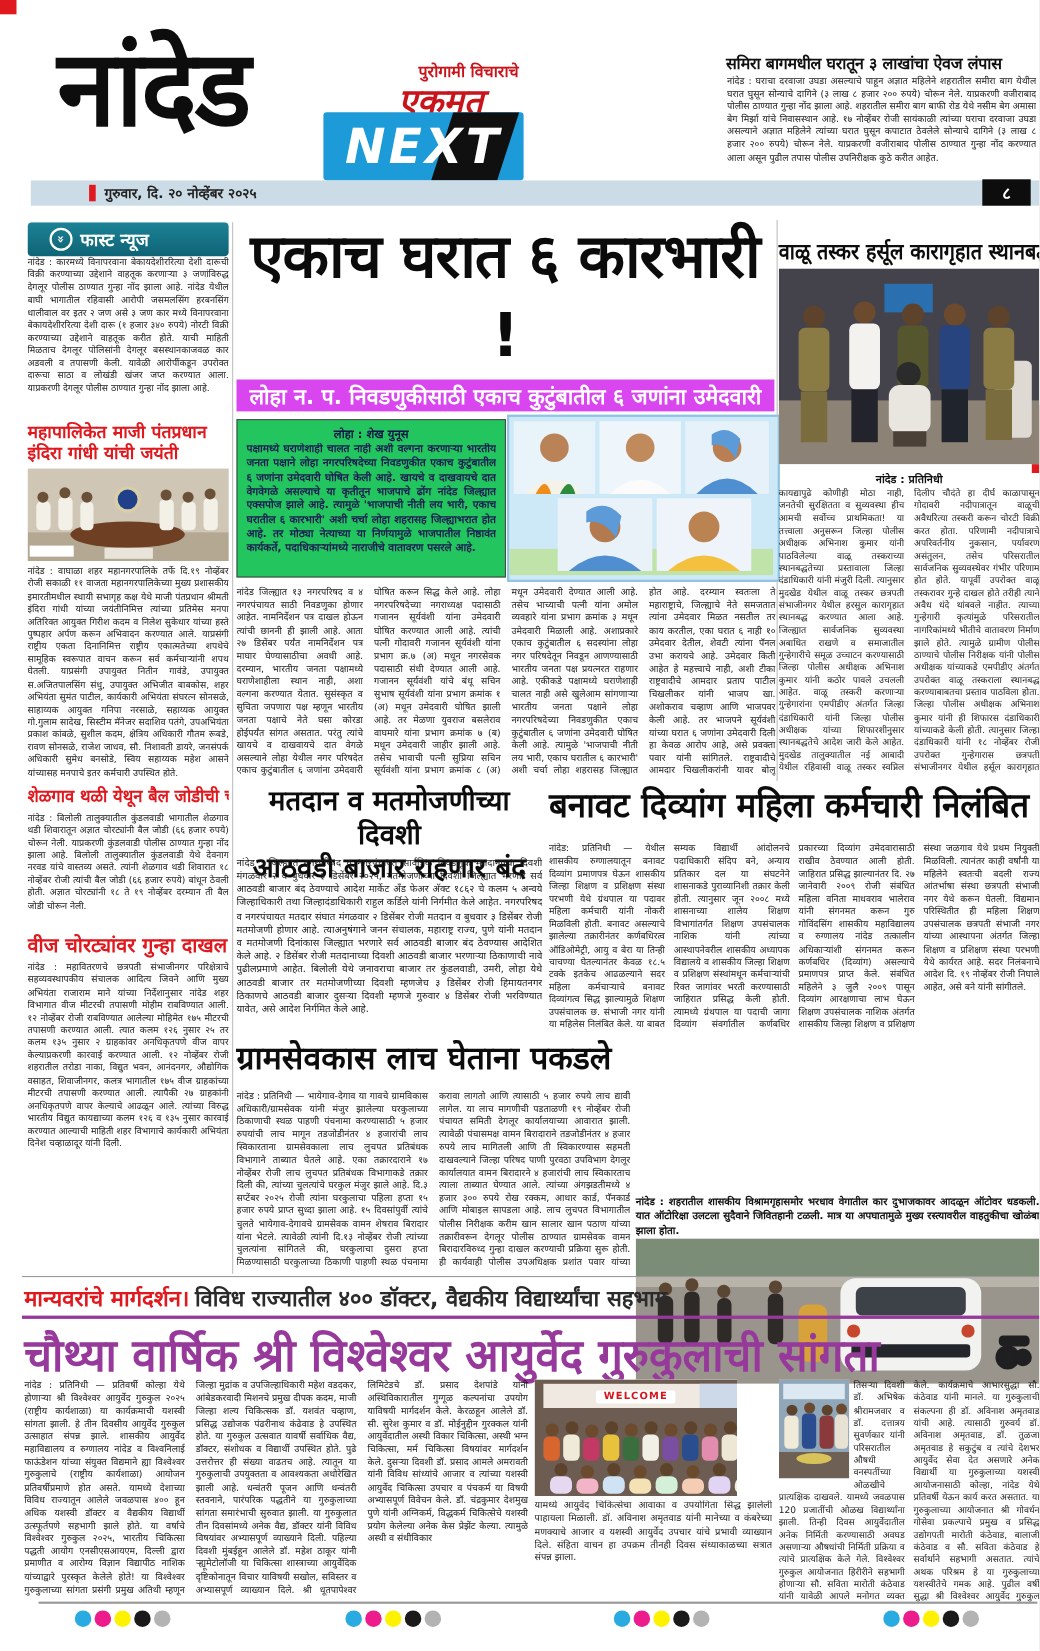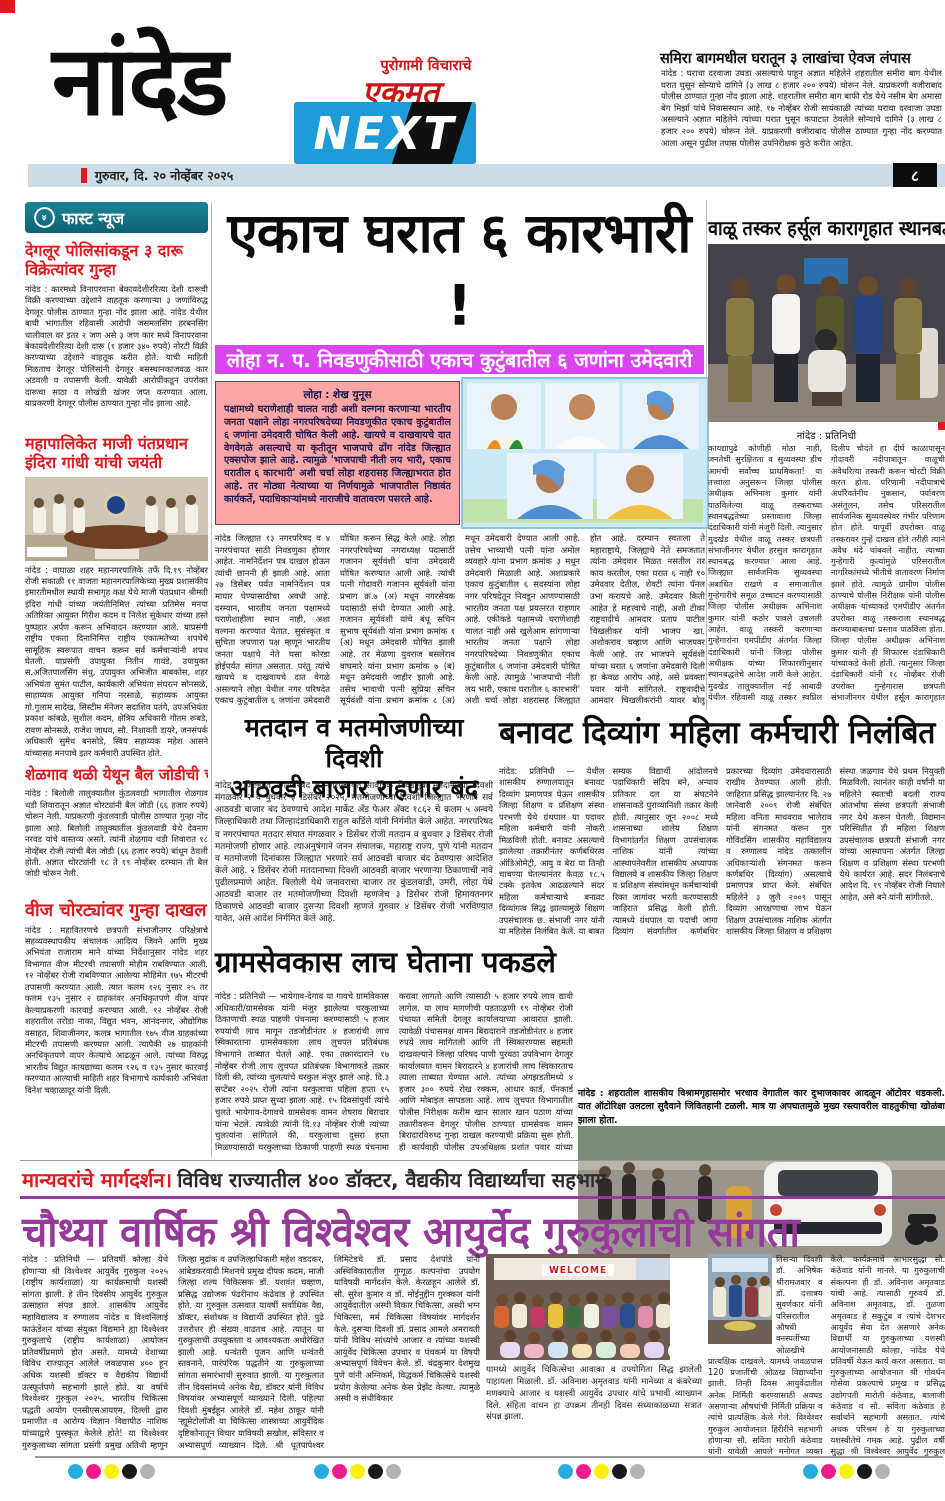--- a/index.html
+++ b/index.html
@@ -16,37 +16,37 @@
   
   .datebar{background:#ccdce6;display:flex;align-items:center;}
   .datebar .tick{width:6px;height:15px;background:#e0191f;margin:0 8px 0 5px;}
   .datebar .dtxt{font-size:12.5px;font-weight:700;color:#222;}
   .pagenum{background:#0d0d0d;color:#fff;display:flex;align-items:center;justify-content:center;
            font-size:15px;font-weight:700;}
   
   .tr-head{font-size:14.5px;font-weight:800;color:#101010;white-space:nowrap;letter-spacing:-.2px;}
   .body-txt{font-size:8.4px;line-height:1.38;text-align:justify;color:#1b1b1d;overflow:hidden;}
   
-  .fn-box{background:linear-gradient(#1d8296,#0e6375);border-radius:4px;height:31px;display:flex;align-items:center;gap:7px;padding-left:9px;}
+  .fn-box{background:linear-gradient(#1d8296,#0e6375);border-radius:4px;height:31px;display:flex;align-items:center;gap:7px;padding-left:20px;}
   .fn-icon{width:17px;height:17px;border:2px solid #fff;border-radius:50%;color:#fff;display:flex;align-items:center;justify-content:center;
            font-size:11px;font-weight:700;transform:rotate(90deg);line-height:1;}
   .fn-box .lbl{color:#fff;font-weight:800;font-size:16px;}
   .fast-head{color:#e0191f;font-size:16px;font-weight:800;line-height:1.18;margin:9px 0 4px 0;}
   .leftcol .body-txt{font-size:8.3px;}
   
   .main-head{font-weight:800;color:#0b0b0b;font-size:55px;line-height:1.3;text-align:center;letter-spacing:-1px;}
   .subhead-bar{background:#d946ef;color:#fff;font-weight:800;font-size:19.5px;display:flex;align-items:center;justify-content:center;}
-  .intro-box{border:1.5px solid #4a4a4a;padding:5px 8px;background:#fca5a5;}
+  .intro-box{border:1.5px solid #4a4a4a;padding:5px 8px;background:#22c55e;}
   .intro-by{text-align:center;font-weight:800;font-size:10.5px;color:#14144a;margin-bottom:2px;}
   .intro-txt{font-size:9.6px;font-weight:700;line-height:1.34;text-align:justify;color:#1c1c52;overflow:hidden;height:118px;}
   .cols4{column-count:4;column-gap:10px;column-fill:auto;}
   .cols3{column-count:3;column-gap:10px;column-fill:auto;}
   .cols2{column-count:2;column-gap:9px;column-fill:auto;}
   .sec-head{font-weight:800;color:#0c0c0c;}
-  .byline{font-weight:400;font-size:10px;text-align:center;color:#111;}
+  .byline{font-weight:700;font-size:10px;text-align:center;color:#111;}
   
   .photo{background:#d8d2c8;overflow:hidden;position:relative;}
   .caption{font-size:9.2px;font-weight:700;line-height:1.45;text-align:justify;color:#111;}
   
   .kicker-red{color:#e0191f;font-weight:800;font-size:20px;}
   .kicker-blk{color:#2b2b2b;font-weight:700;font-size:20px;}
   .g-head{color:#96399b;font-weight:800;font-size:41px;white-space:nowrap;display:inline-block;transform:scaleX(.97);transform-origin:left;}
   .dots{display:flex;gap:3px;}
   .dots i{width:15px;height:15px;border-radius:50%;display:block;}
   .vrule{background:#bfbfbf;width:1px;}
@@ -82,21 +82,20 @@
 
   <div class="abs vrule" style="left:211px;top:202px;height:956px;"></div>
   <div class="abs vrule" style="left:706px;top:200px;height:510px;"></div>
 
   <div class="abs leftcol" style="left:25px;top:202px;width:183px;height:956px;overflow:hidden;">
     <div class="fn-box">
       <span class="fn-icon">»</span>
       <span class="lbl">फास्ट न्यूज</span>
     </div>
 
-    <div class="fast-head">देगलूर पोलिसांकडून ३ दारू विक्रेत्यांवर गुन्हा</div>
     <div class="body-txt" style="height:142px;">नांदेड : कारमध्ये विनापरवाना बेकायदेशीररित्या देशी दारूची विक्री करण्याच्या उद्देशाने वाहतूक करणाऱ्या ३ जणांविरुद्ध देगलूर पोलीस ठाण्यात गुन्हा नोंद झाला आहे. नांदेड येथील बाघी भागातील रहिवासी आरोपी जसमलसिंग हरबनसिंग धालीवाल वर इतर २ जण असे ३ जण कार मध्ये विनापरवाना बेकायदेशीररित्या देशी दारू (१ हजार ३४० रुपये) नोरटी विक्री करण्याच्या उद्देशाने वाहतूक करीत होते. याची माहिती मिळताच देगलूर पोलिसांनी देगलूर बसस्थानकाजवळ कार अडवली व तपासणी केली. यावेळी आरोपींकडून उपरोक्त दारूचा साठा व लोखंडी खंजर जप्त करण्यात आला. याप्रकरणी देगलूर पोलीस ठाण्यात गुन्हा नोंद झाला आहे.</div>
 
     <div class="fast-head">महापालिकेत माजी पंतप्रधान इंदिरा गांधी यांची जयंती</div>
     <div class="photo" style="width:183px;height:84px;">
       <svg width="183" height="84" aria-hidden="true">
         <rect width="183" height="84" fill="#cfc6b6"></rect>
         <rect y="58" width="183" height="26" fill="#b4a893"></rect>
         <ellipse cx="91" cy="60" rx="52" ry="12" fill="#6e3f22"></ellipse>
         <circle cx="91" cy="28" r="12" fill="#d9cfa6"></circle>
         <circle cx="91" cy="28" r="9" fill="#20418a"></circle>

